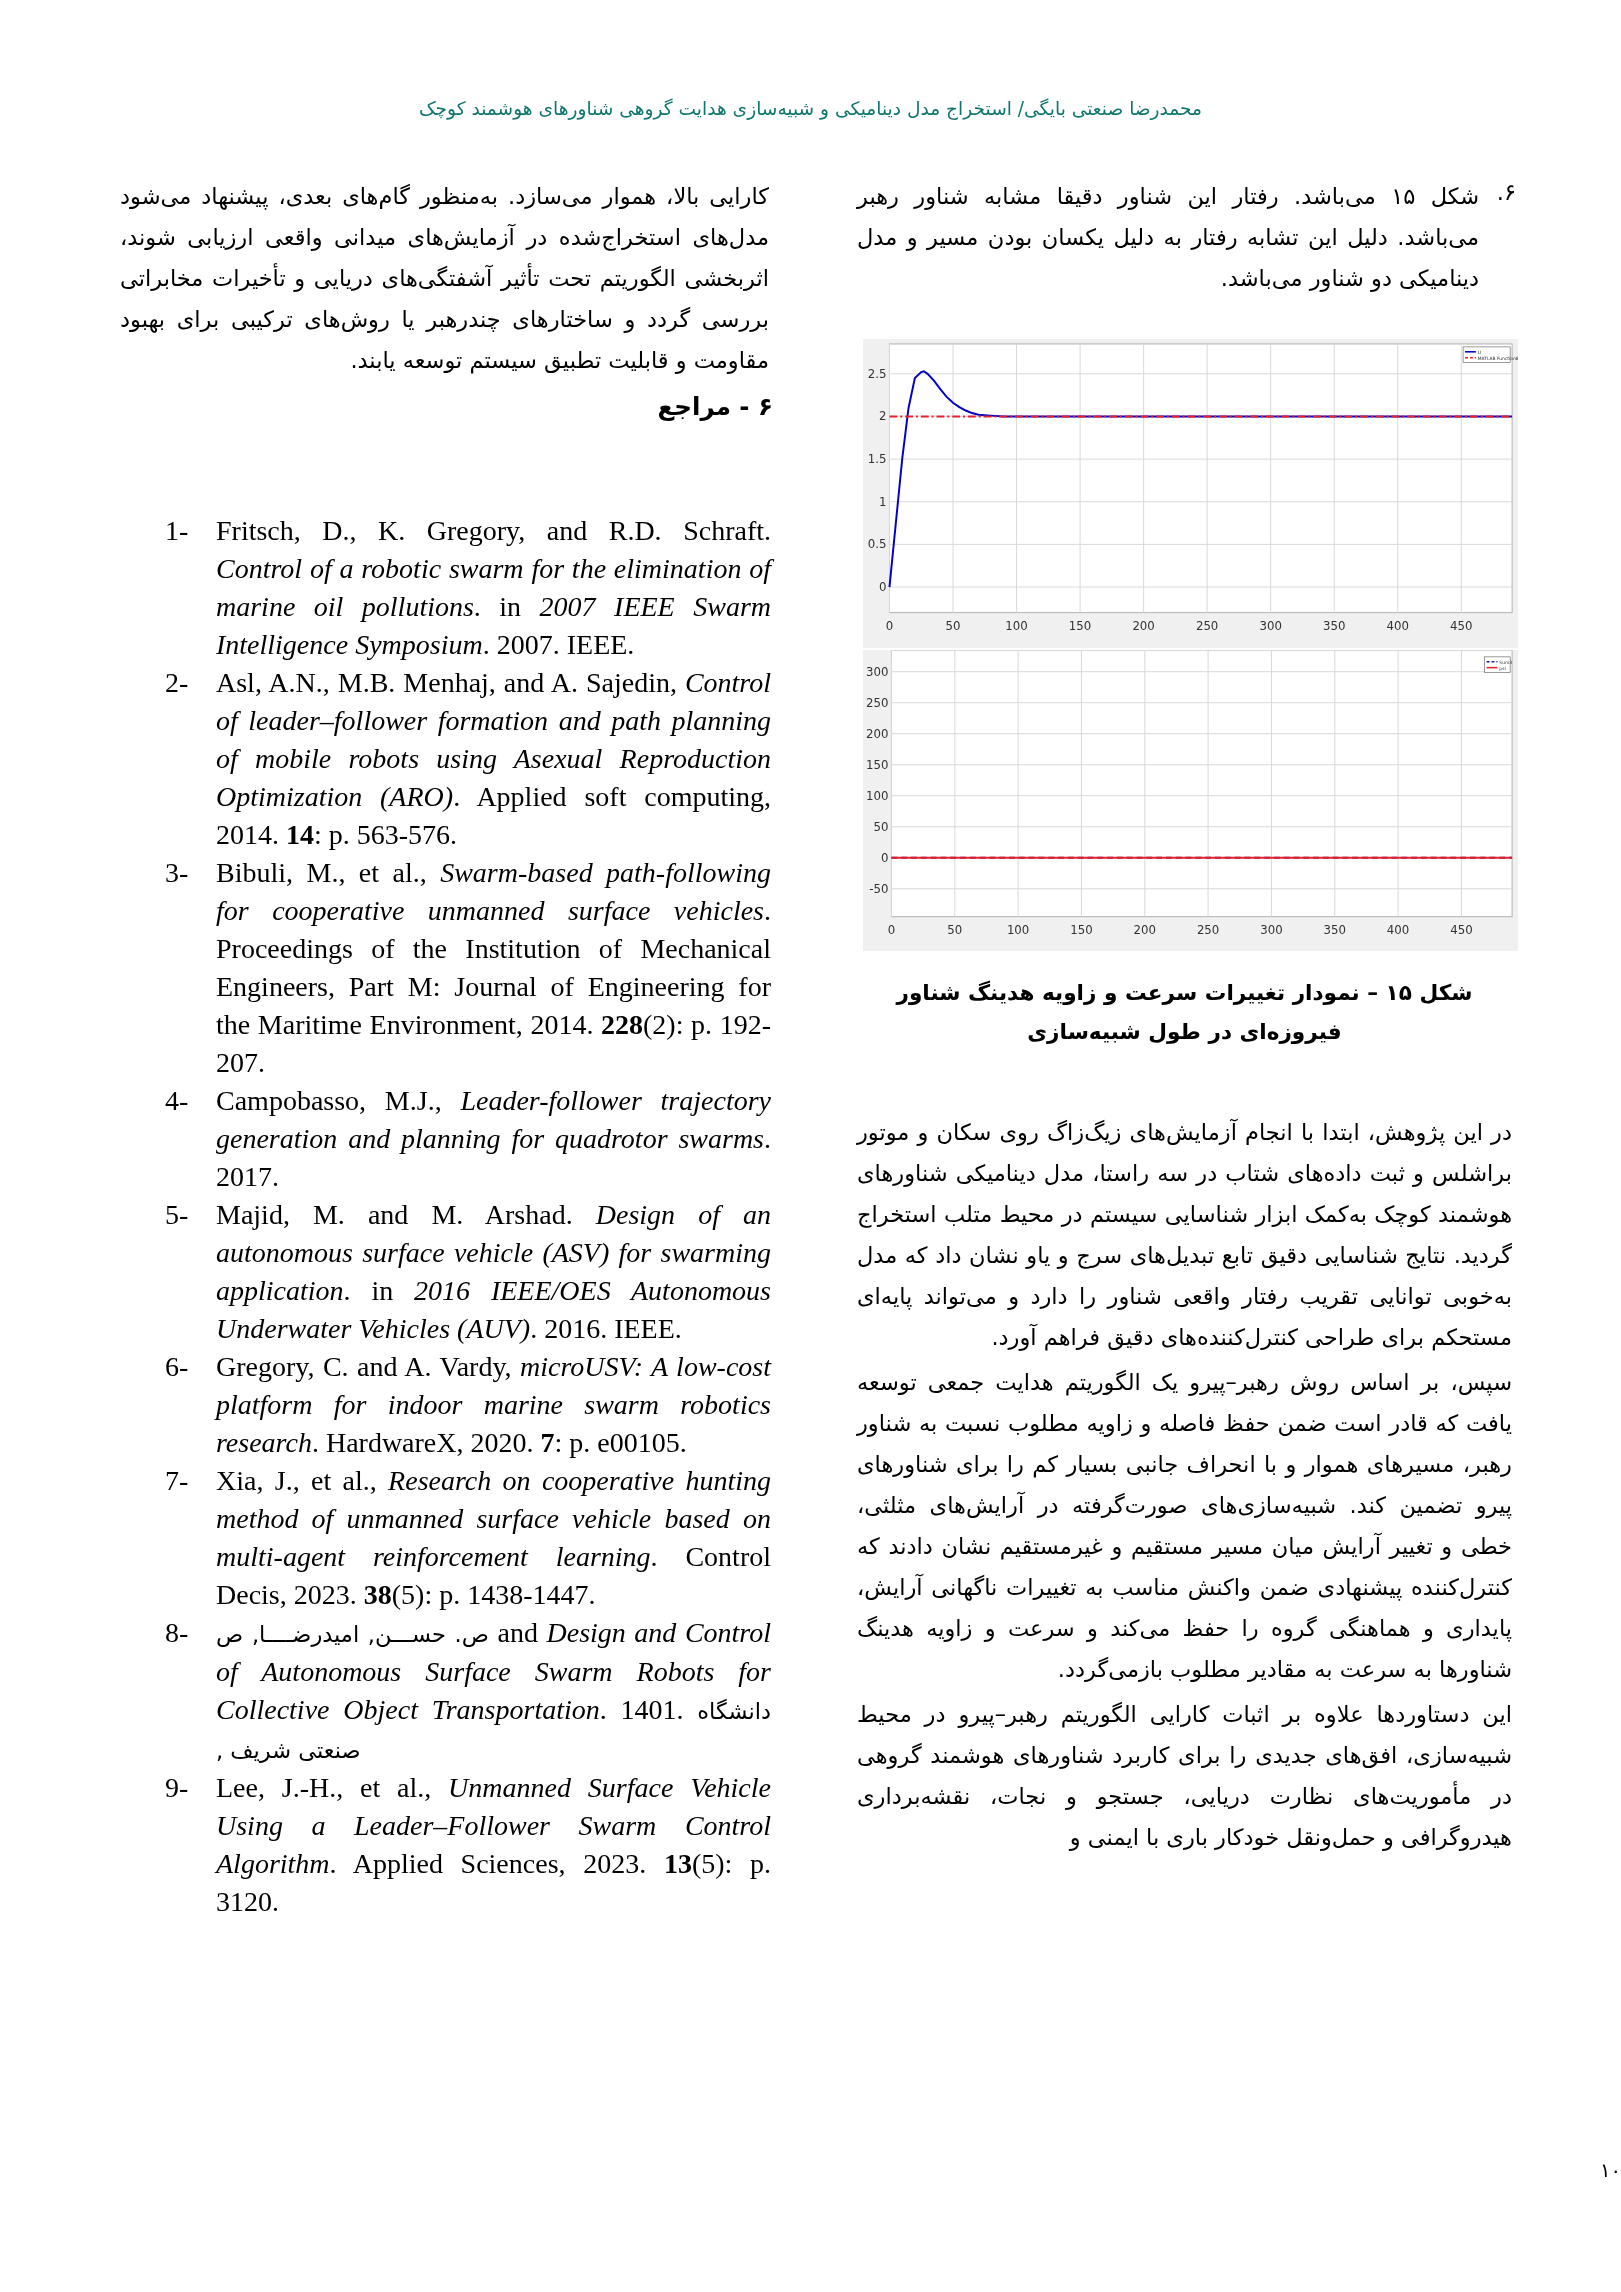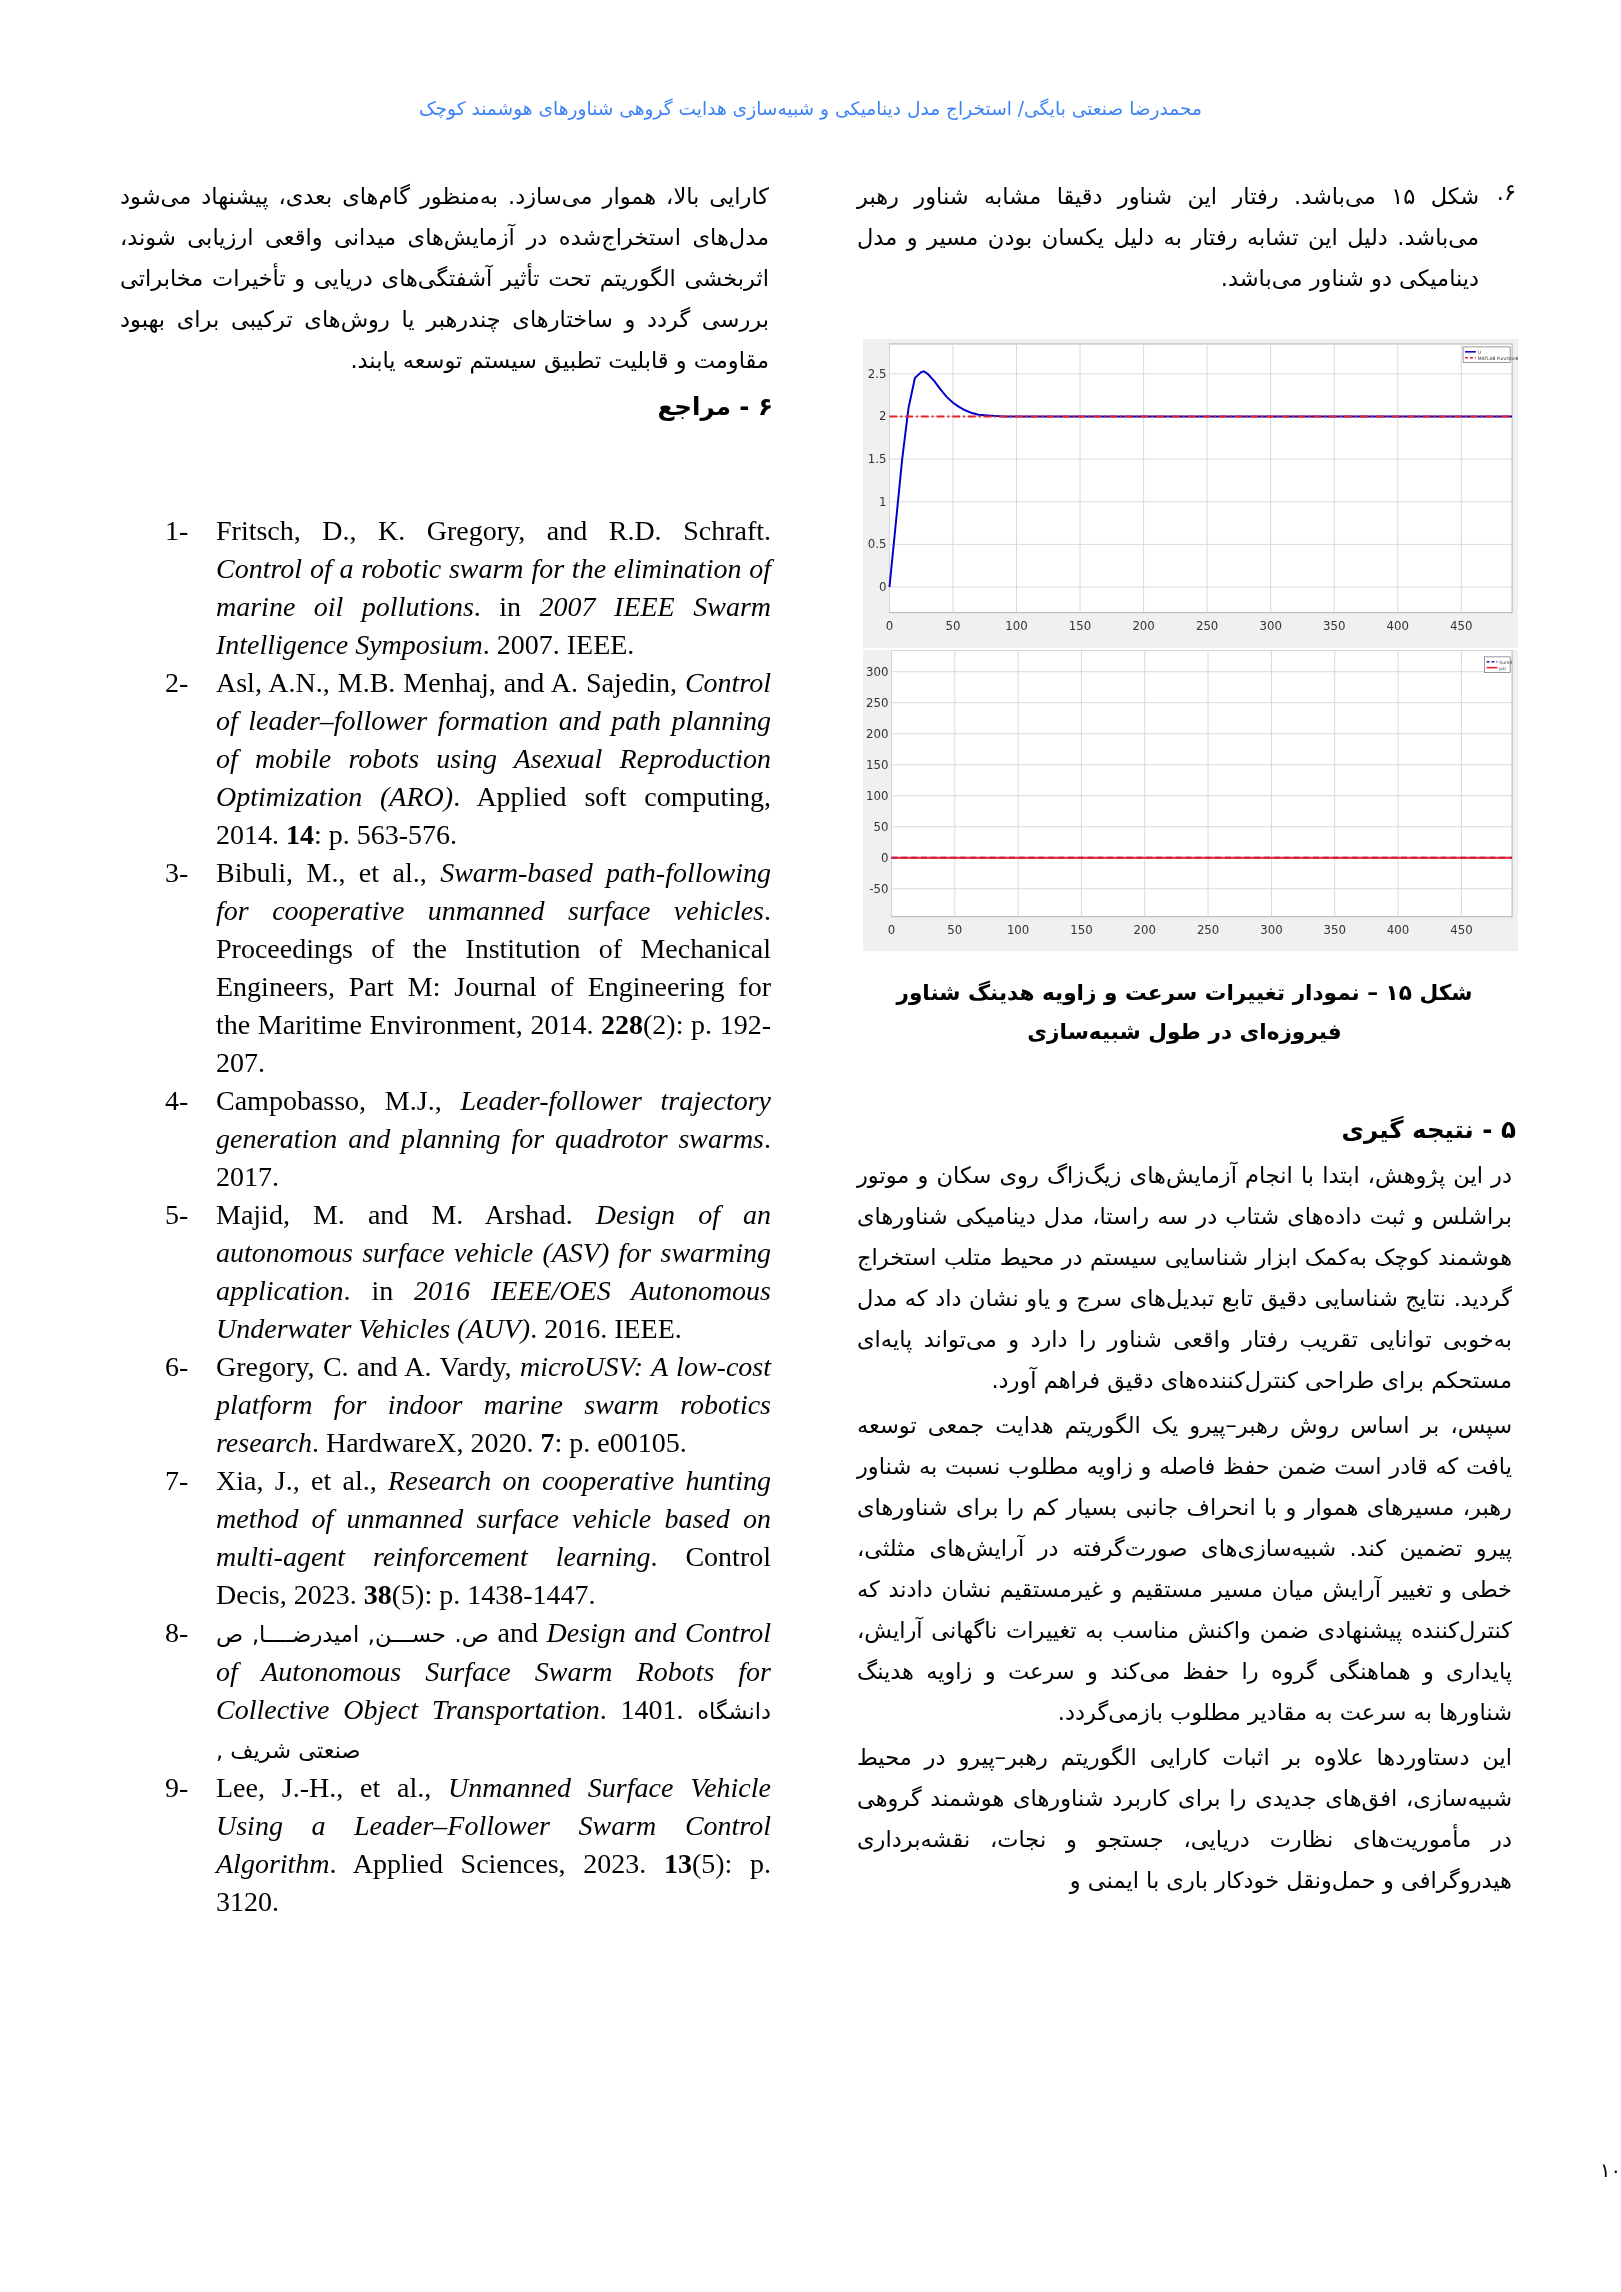--- a/index.html
+++ b/index.html
@@ -1,17 +1,17 @@
 <!DOCTYPE html>
 <html><head>
 <meta charset="utf-8">
 <style>
   html, body { margin:0; padding:0; background:#fff; }
   body { width:1621px; height:2293px; position:relative; overflow:hidden; font-family:"DejaVu Sans", sans-serif; color:#000; }
-  .running-head { position:absolute; top:98px; left:0; width:1621px; text-align:center; font-size:18.6px; direction:rtl; color:#3b82f6; }
+  .running-head { position:absolute; top:98px; left:0; width:1621px; text-align:center; font-size:18.6px; direction:rtl; color:#0f766e; }
   .col { position:absolute; direction:rtl; text-align:justify; }
   .col-right { left:853px; width:663px; top:172px; }
   .col-left { left:116px; width:657px; top:172px; }
   .fa-p { font-size:22.5px; line-height:41px; margin:4px; text-align-last:right; }
   .fa-h { font-size:24.5px; font-weight:bold; margin:0; line-height:43px; }
   .item6 { display:flex; gap:13.7px; }
   .item6 .num { flex:0 0 auto; font-size:22.5px; line-height:41px; }
   .fig { position:absolute; left:863px; width:655px; background:#f0f0f0; }
   .fig svg { display:block; }
   .caption { position:absolute; left:853px; width:663px; top:973px; text-align:center; direction:rtl; font-size:21.6px; font-weight:bold; line-height:39px; }
@@ -124,21 +124,20 @@
       <line x1="636" y1="12" x2="647" y2="12" stroke="#1a1aa0" stroke-width="1.6" stroke-dasharray="3,2"></line>
       <text x="649" y="14" font-size="4.5" fill="#333" font-family="DejaVu Sans, sans-serif">Sum3</text>
       <line x1="636" y1="18" x2="647" y2="18" stroke="#e8202a" stroke-width="1.6"></line>
       <text x="649" y="20" font-size="4.5" fill="#333" font-family="DejaVu Sans, sans-serif">psi</text>
     </svg>
 </div>
 
 <div class="caption">شکل ۱۵ – نمودار تغییرات سرعت و زاویه هدینگ شناور فیروزه‌ای در طول شبیه‌سازی</div>
 
 <div class="col" style="left:853px;width:663px;top:1108px;">
-  <h2 class="fa-h">۵ - نتیجه گیری</h2>
   <p class="fa-p">در این پژوهش، ابتدا با انجام آزمایش‌های زیگ‌زاگ روی سکان و موتور براشلس و ثبت داده‌های شتاب در سه راستا، مدل دینامیکی شناورهای هوشمند کوچک به‌کمک ابزار شناسایی سیستم در محیط متلب استخراج گردید. نتایج شناسایی دقیق تابع تبدیل‌های سرج و یاو نشان داد که مدل به‌خوبی توانایی تقریب رفتار واقعی شناور را دارد و می‌تواند پایه‌ای مستحکم برای طراحی کنترل‌کننده‌های دقیق فراهم آورد.</p>
   <p class="fa-p">سپس، بر اساس روش رهبر–پیرو یک الگوریتم هدایت جمعی توسعه یافت که قادر است ضمن حفظ فاصله و زاویه مطلوب نسبت به شناور رهبر، مسیرهای هموار و با انحراف جانبی بسیار کم را برای شناورهای پیرو تضمین کند. شبیه‌سازی‌های صورت‌گرفته در آرایش‌های مثلثی، خطی و تغییر آرایش میان مسیر مستقیم و غیرمستقیم نشان دادند که کنترل‌کننده پیشنهادی ضمن واکنش مناسب به تغییرات ناگهانی آرایش، پایداری و هماهنگی گروه را حفظ می‌کند و سرعت و زاویه هدینگ شناورها به سرعت به مقادیر مطلوب بازمی‌گردد.</p>
   <p class="fa-p">این دستاوردها علاوه بر اثبات کارایی الگوریتم رهبر–پیرو در محیط شبیه‌سازی، افق‌های جدیدی را برای کاربرد شناورهای هوشمند گروهی در مأموریت‌های نظارت دریایی، جستجو و نجات، نقشه‌برداری هیدروگرافی و حمل‌ونقل خودکار باری با ایمنی و</p>
 </div>
 
 <div class="col col-left">
   <p class="fa-p">کارایی بالا، هموار می‌سازد. به‌منظور گام‌های بعدی، پیشنهاد می‌شود مدل‌های استخراج‌شده در آزمایش‌های میدانی واقعی ارزیابی شوند، اثربخشی الگوریتم تحت تأثیر آشفتگی‌های دریایی و تأخیرات مخابراتی بررسی گردد و ساختارهای چندرهبر یا روش‌های ترکیبی برای بهبود مقاومت و قابلیت تطبیق سیستم توسعه یابند.</p>
   <h2 class="fa-h">۶ - مراجع</h2>
 </div>
 

